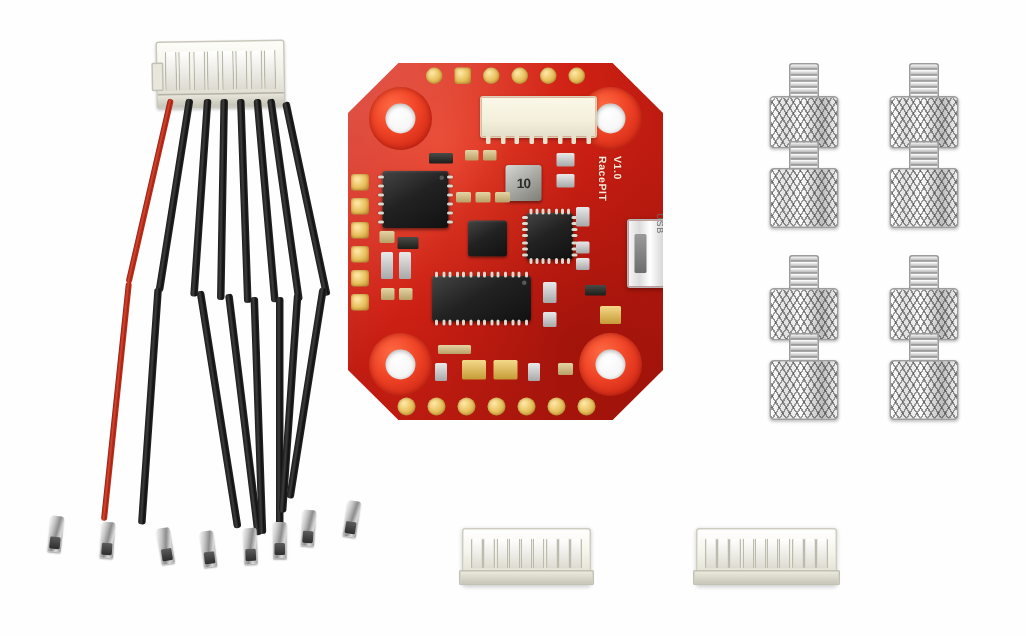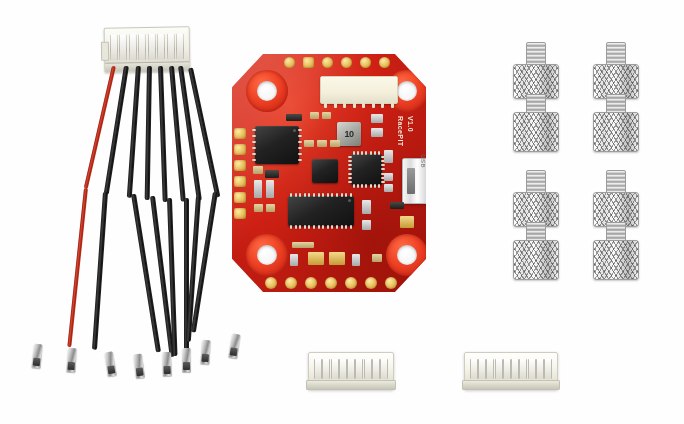--- a/index.html
+++ b/index.html
@@ -31,21 +31,21 @@
   .wire.red{background:linear-gradient(90deg,#8e1c12 0%,#d8442c 38%,#a52315 72%,#c2371f 100%);}
 
   .term{position:absolute;width:9px;height:24px;border-radius:2px 2px 1px 1px;
       background:linear-gradient(100deg,#f4f4f4 0%,#c9c9c9 26%,#8d8d8d 52%,#d9d9d9 74%,#9a9a9a 100%);
       box-shadow:0 1px 1px rgba(0,0,0,.3);transform-origin:top center;}
   .term:after{content:"";position:absolute;left:1px;right:1px;bottom:2px;height:8px;
       background:linear-gradient(180deg,#5c5c5c,#2e2e2e);border-radius:1px;}
 
   
   #pcb{left:228px;top:34px;width:222px;height:250px;}
-  .board{position:absolute;left:4px;top:20px;width:194px;height:238px;
+  .board{position:absolute;left:4px;top:8px;width:210px;height:238px;
       background:
         radial-gradient(ellipse at 30% 22%, #e8412a 0%, #cf2014 46%, #a8150c 100%);
       clip-path:polygon(
         16% 0%, 84% 0%, 100% 14%, 100% 86%, 84% 100%, 16% 100%, 0% 86%, 0% 14%);
       box-shadow:0 3px 7px rgba(0,0,0,.3);}
   .board:before{content:"";position:absolute;inset:0;
       background:
         radial-gradient(ellipse at 72% 78%, rgba(120,8,2,.42) 0%, rgba(0,0,0,0) 58%),
         linear-gradient(125deg, rgba(255,255,255,.20) 0%, rgba(255,255,255,0) 40%);}
 

